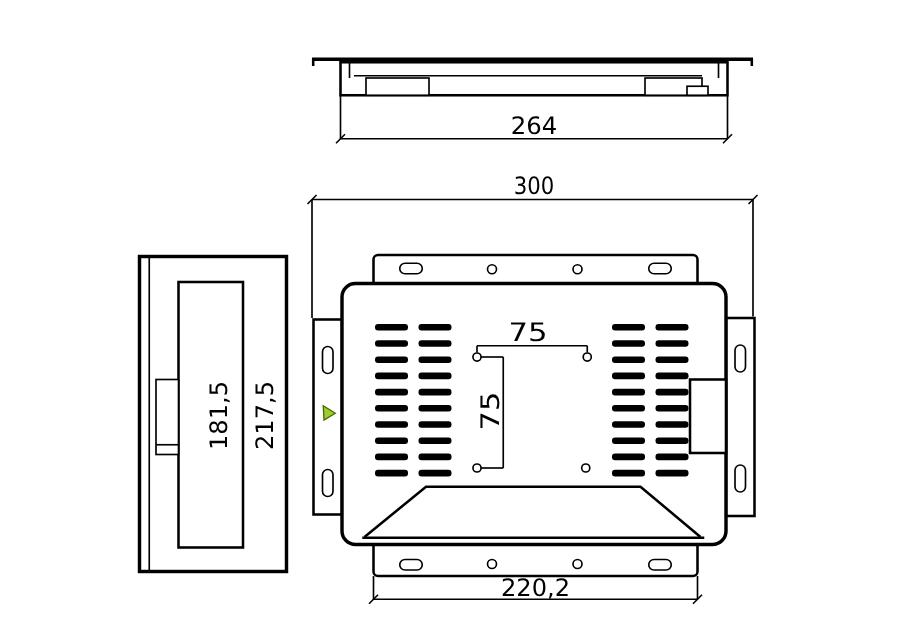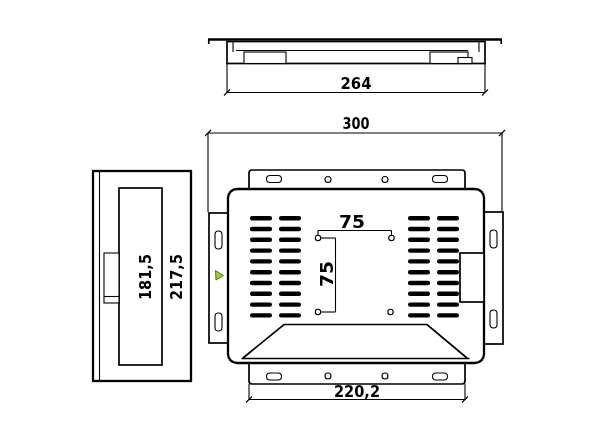--- a/index.html
+++ b/index.html
@@ -1,16 +1,16 @@
 <!DOCTYPE html>
 <html><head>
 <meta charset="utf-8">
 <style>
   html,body{margin:0;padding:0;background:#ffffff;}
-  .stage{width:600px;height:424px;position:relative;background:#ffffff;overflow:hidden;font-weight:bold;}
+  .stage{width:600px;height:424px;position:relative;background:#ffffff;overflow:hidden;}
   svg{display:block;}
   text{font-family:"DejaVu Sans","Liberation Sans",sans-serif;fill:#000;}
   .dim{font-size:16px;}
   .dim-sm{font-size:17px;}
   .ln{stroke:#000;fill:none;}
   .thick{stroke-width:2.3;}
   .med{stroke-width:1.7;}
   .thin{stroke-width:1.1;}
   .white{fill:#ffffff;}
   .vent{fill:#000;stroke:none;}

